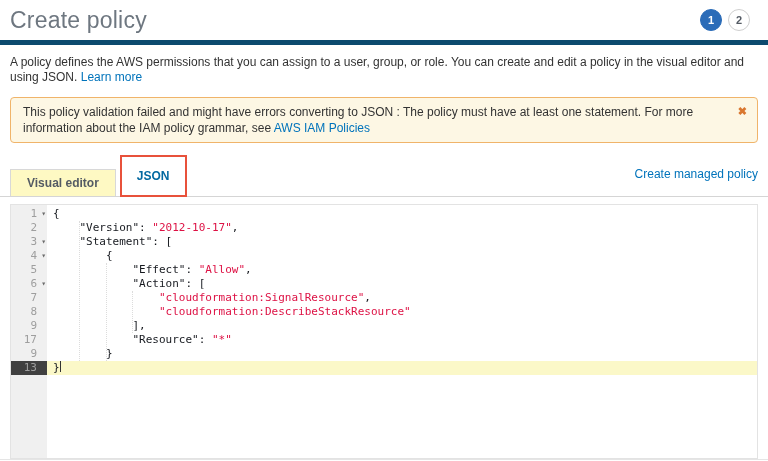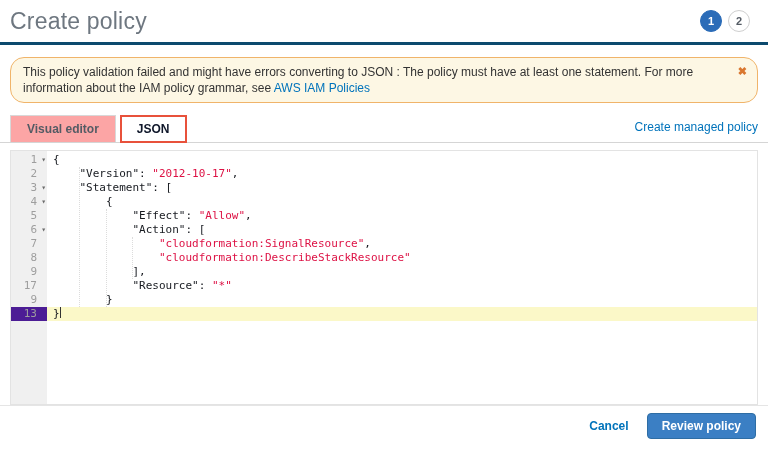--- a/index.html
+++ b/index.html
@@ -1,55 +1,55 @@
 <!DOCTYPE html>
 <html><head>
 <meta charset="utf-8">
 <style>
   * { margin:0; padding:0; box-sizing:border-box; }
   html,body { width:768px; height:461px; background:#fff; overflow:hidden;
     font-family:"Liberation Sans", sans-serif; font-size:12px; color:#333; }
   a { color:#0073bb; text-decoration:none; cursor:pointer; }
 
   .header { display:flex; align-items:center; justify-content:space-between;
-    height:45px; padding:6px 18px 6px 10px; border-bottom:3px solid #0c4a6e; }
+    height:45px; padding:6px 18px 6px 10px; border-bottom:5px solid #0c4a6e; }
   .page-title { font-size:23px; font-weight:400; color:#6e7780; letter-spacing:0.2px; }
   .steps { display:flex; gap:6px; align-items:center; }
   .step-circle { width:22px; height:22px; border-radius:50%; display:flex;
     align-items:center; justify-content:center; font-size:11px; font-weight:bold;
     background:#fff; border:1px solid #cfcfcf; color:#545b64; }
   .step-circle.active { background:#2b6cb8; border-color:#2b6cb8; color:#fff; }
 
   .intro { padding:10px 10px 0 10px; line-height:15px; }
 
   .alert { position:relative; margin:12px 10px 0 10px; background:#fdf7e4;
-    border:1px solid #f0b46a; border-radius:14px; padding:6px 40px 6px 12px;
+    border:1px solid #f0b46a; border-radius:4px; padding:6px 40px 6px 12px;
     line-height:16px; }
   .alert-close { position:absolute; top:5px; right:10px; color:#d9772f;
     font-weight:bold; font-size:11px; cursor:pointer; }
 
   .tabbar { display:flex; align-items:flex-end; margin-top:12px; padding:0 10px;
     border-bottom:1px solid #d5d5d5; }
   .tab { font-weight:bold; font-size:12px; color:#545b64; padding:6px 16px;
     cursor:pointer; white-space:nowrap; }
-  .tab-visual { background:#fca5a5; border:1px solid #d8d8d8; border-bottom:none; }
-  .tab-json { background:#fff; border:2px solid #e8513b; color:#0f172a;
-    margin-bottom:-1px; margin-left:4px; padding:5px 15px; }
+  .tab-visual { background:#fef9c3; border:1px solid #d8d8d8; border-bottom:none; }
+  .tab-json { background:#fff; border:2px solid #e8513b; color:#0369a1;
+    margin-bottom:-1px; margin-left:4px; padding:12px 15px; }
   .import-link { margin-left:auto; align-self:center; padding-bottom:3px; }
 
   .editor { position:relative; margin:7px 10px 0 10px; height:255px;
     border:1px solid #e3e3e3; background:#fff; overflow:hidden;
     font-family:"DejaVu Sans Mono", monospace; font-size:11px; }
   .gutter-bg { position:absolute; left:0; top:0; bottom:0; width:36px;
     background:#f0f0f0; }
   #editor-lines { position:relative; padding-top:2px; }
   .code-row { display:flex; height:14px; line-height:14px; }
   .gutter-cell { width:36px; flex:none; text-align:right; color:#9e9e9e;
     padding-right:10px; position:relative; z-index:1; }
-  .code-row.active .gutter-cell { background:#4c1d95; }
+  .code-row.active .gutter-cell { background:#404040; }
   .fold-icon { position:absolute; right:1px; top:1px; font-size:8px; color:#6b6b6b;
     cursor:pointer; line-height:12px; }
   .code-text { white-space:pre; padding-left:6px; flex:1; color:#16191f; }
   .code-row.active .code-text { background:#fbf8c8; }
   .tok-string { color:#dd1144; }
   .tok-plain { color:#16191f; }
   .cursor { display:inline-block; width:1px; height:11px; background:#333;
     vertical-align:-1px; }
   .indent-guide { position:absolute; width:0; border-left:1px dotted #dcdcdc; z-index:0; }
   #guide-1 { left:68px; top:16px; height:154px; }
@@ -69,20 +69,23 @@
 <div class="page">
 
   <div class="header">
     <h1 class="page-title">Create policy</h1>
     <div class="steps">
         <div class="step-circle active">1</div>
         <div class="step-circle">2</div>
       </div>
   </div>
 
+  <div class="intro">
+    <span>A policy defines the AWS permissions that you can assign to a user, group, or role. You can create and edit a policy in the visual editor and using JSON. </span><a>Learn more</a>
+  </div>
 
   <div class="alert">
     <span>This policy validation failed and might have errors converting to JSON : The policy must have at least one statement. For more information about the IAM policy grammar, see </span><a>AWS IAM Policies</a>
     <span class="alert-close">✖</span>
   </div>
 
   <div class="tabbar">
     <div class="tab tab-visual">Visual editor</div>
     <div class="tab tab-json">JSON</div>
     <a class="import-link">Create managed policy</a>

